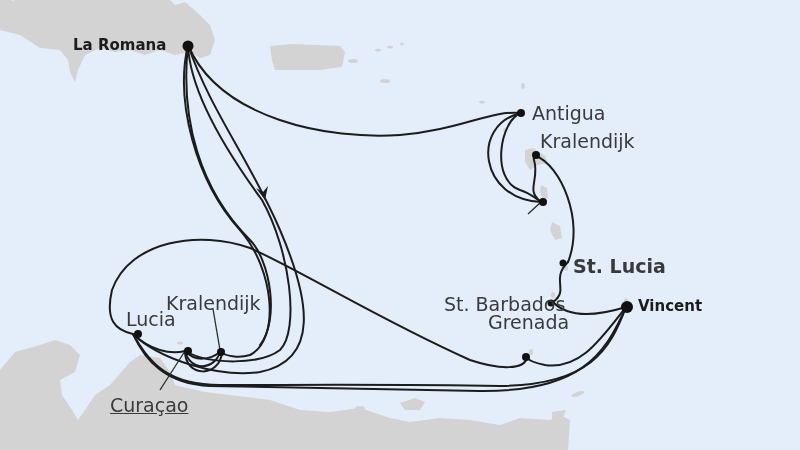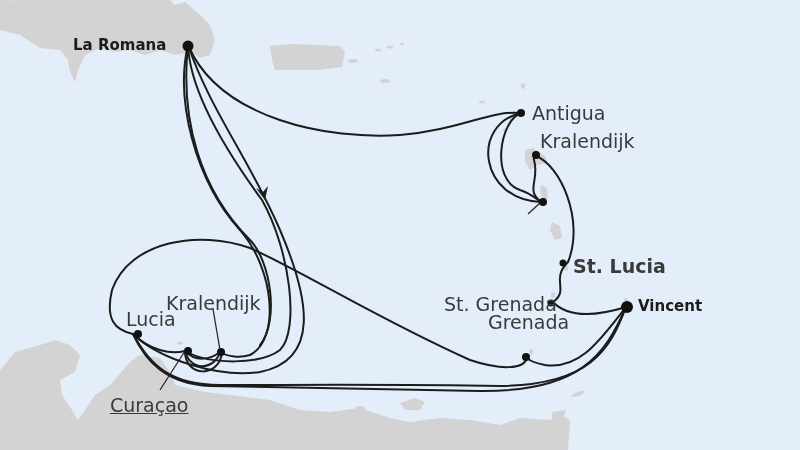--- a/index.html
+++ b/index.html
@@ -101,19 +101,19 @@
     <circle cx="138" cy="334" r="4" fill="#111"></circle>
     <circle cx="188" cy="351" r="4" fill="#111"></circle>
     <circle cx="221" cy="352" r="4" fill="#111"></circle>
   </g>
 </svg>
 
 <span class="lbl major" style="left:73px;top:38px;">La Romana</span>
 <span class="lbl" style="left:532px;top:104px;">Antigua</span>
 <span class="lbl" style="left:540px;top:132px;">Kralendijk</span>
 <span class="lbl" style="left:573px;top:257px;font-weight:bold;">St. Lucia</span>
-<span class="lbl" style="left:444px;top:295px;">St. Grenada</span>
+<span class="lbl" style="left:444px;top:295px;">St. Barbados</span>
 <span class="lbl major" style="left:638px;top:299px;">Vincent</span>
 <span class="lbl" style="left:488px;top:313px;">Grenada</span>
 <span class="lbl" style="left:166px;top:294px;">Kralendijk</span>
 <span class="lbl" style="left:126px;top:310px;">Lucia</span>
 <span class="lbl" style="left:110px;top:396px;text-decoration:underline;">Curaçao</span>
 </div>
 
 </body></html>

